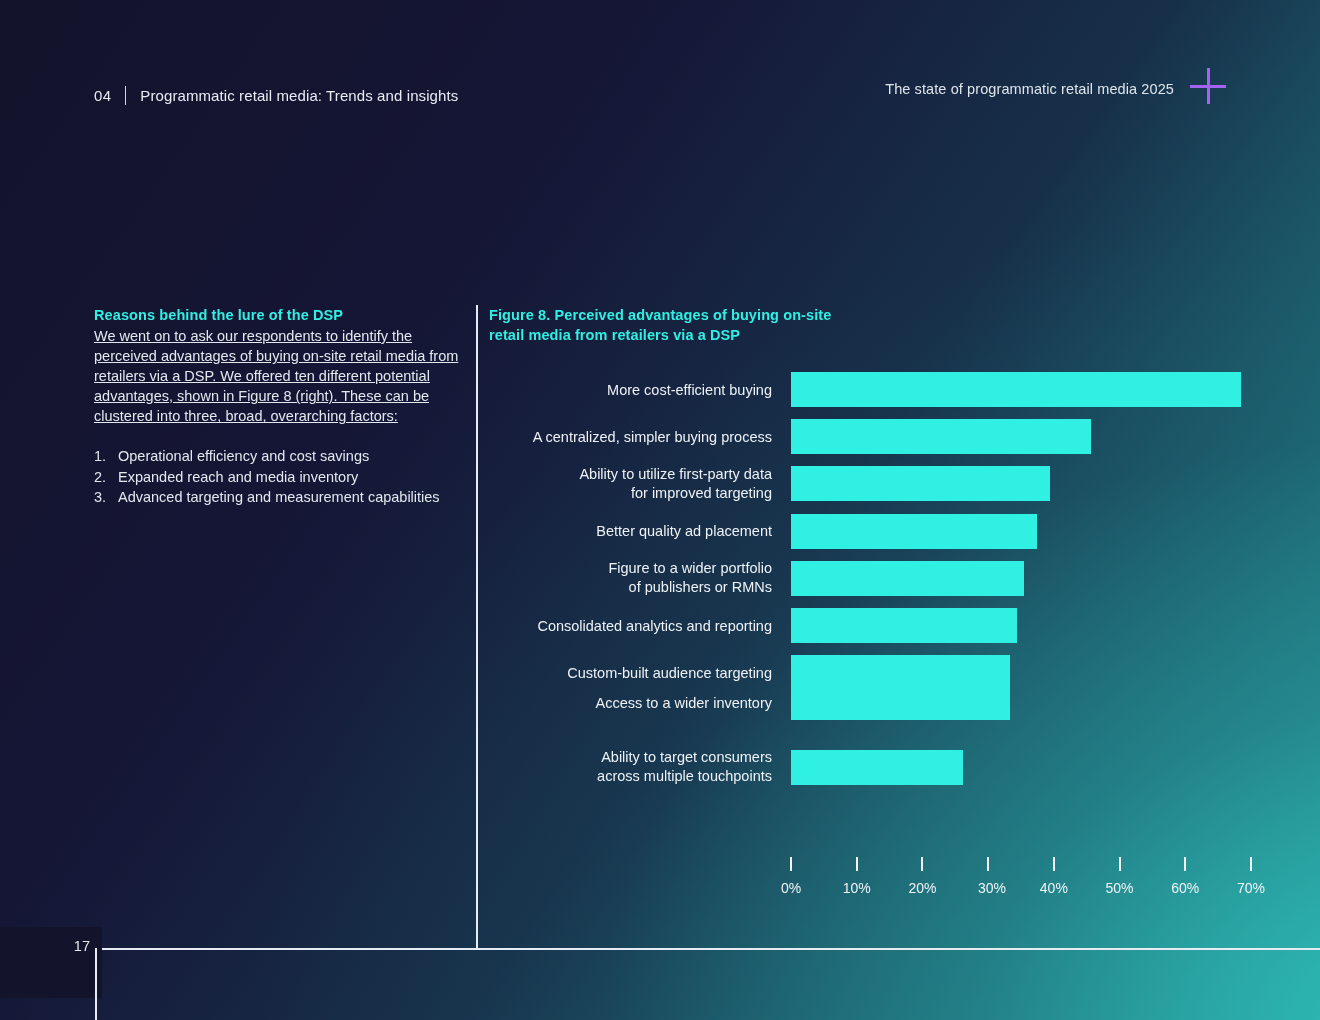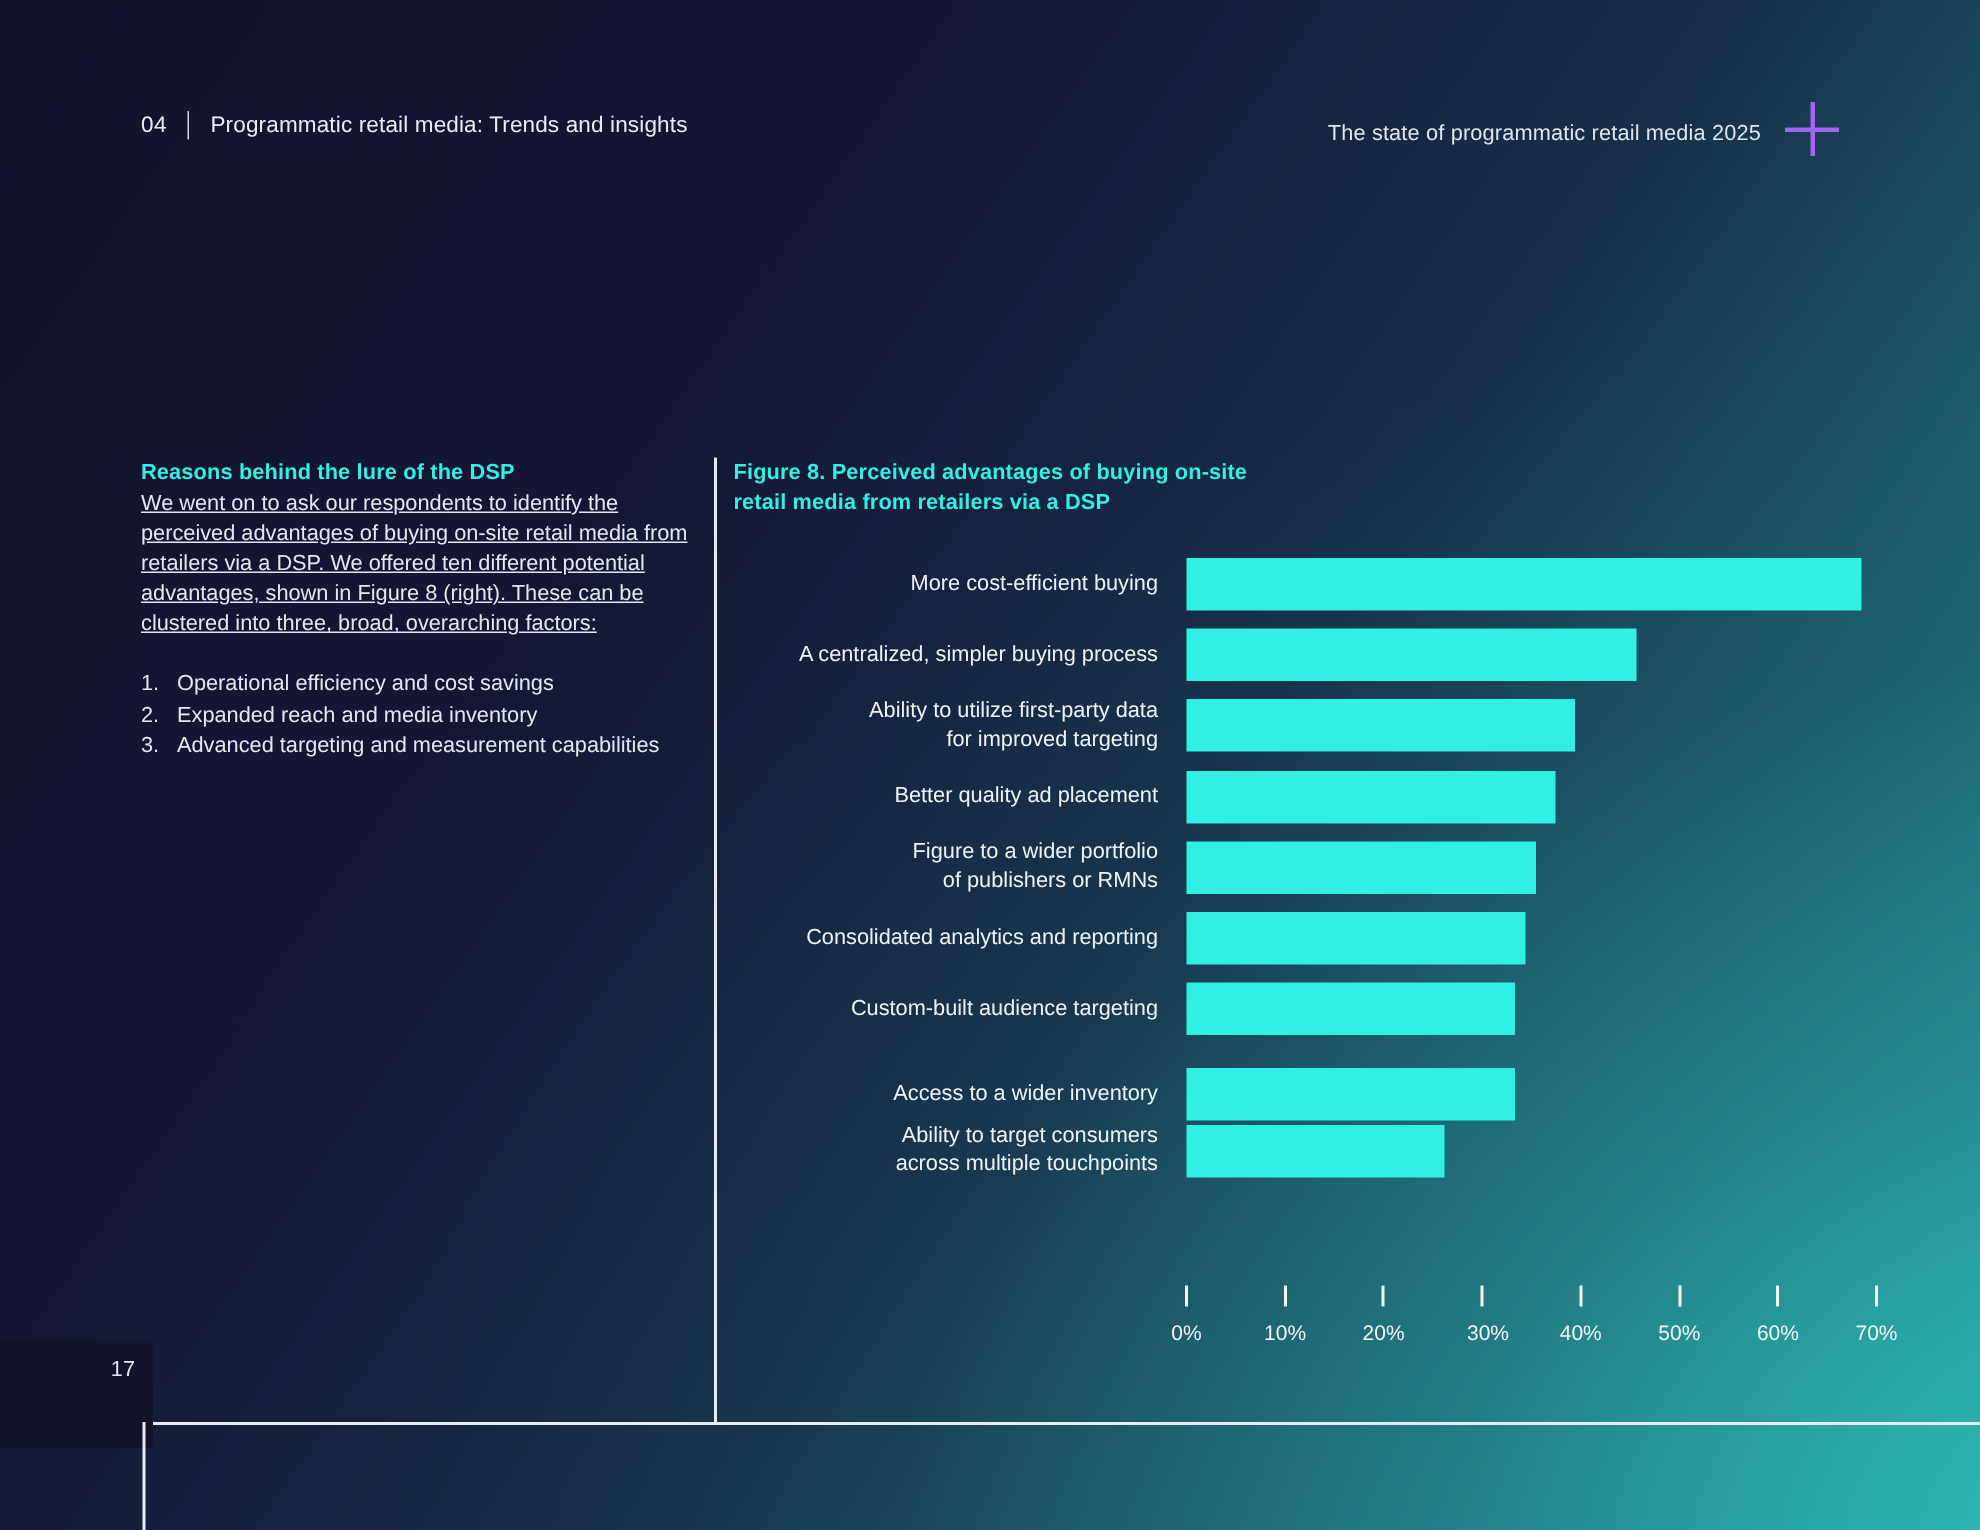--- a/index.html
+++ b/index.html
@@ -25,21 +25,21 @@
   .hdr {
     position: absolute;
     top: 74px;
     left: 0;
     right: 0;
     height: 26px;
   }
   .hdr-left {
     position: absolute;
     left: 94px;
-    top: 0;
+    top: 12px;
     display: flex;
     align-items: center;
     gap: 0;
     white-space: nowrap;
   }
   .hdr-num {
     font-size: 15px;
     color: #e9ecf3;
     letter-spacing: 0.3px;
   }
@@ -219,21 +219,21 @@
     position: absolute;
     left: 95px;
     top: 948px;
     width: 1.5px;
     height: 72px;
     background: #e7ebf2;
   }
   .footer-panel {
     position: absolute;
     left: 0;
-    top: 894px;
+    top: 927px;
     width: 102px;
     height: 70.5px;
     background: #13132b;
   }
   .page-no {
     position: absolute;
     right: 12px;
     top: 11px;
     font-size: 14.5px;
     color: #e3e8ee;
@@ -306,21 +306,21 @@
           <div class="row-bar" style="width: 233.286px; background: rgb(47, 240, 227);"></div>
         </div>
         <div class="row" style="top: 236px;">
           <div class="row-label">Consolidated analytics and reporting</div>
           <div class="row-bar" style="width: 226.057px; background: rgb(47, 240, 227);"></div>
         </div>
         <div class="row" style="top: 283.2px;">
           <div class="row-label">Custom-built audience targeting</div>
           <div class="row-bar" style="width: 219.486px; background: rgb(47, 240, 227);"></div>
         </div>
-        <div class="row" style="top: 340px;">
+        <div class="row" style="top: 313px;">
           <div class="row-label">Access to a wider inventory</div>
           <div class="row-bar" style="width: 219.486px; background: rgb(47, 240, 227);"></div>
         </div>
         <div class="row" style="top: 377.6px;">
           <div class="row-label">Ability to target consumers
 across multiple touchpoints</div>
           <div class="row-bar" style="width: 172.171px; background: rgb(47, 240, 227);"></div>
         </div>
         <div class="axis" id="axis">
           <div class="tick" style="left: 0px;"></div>

